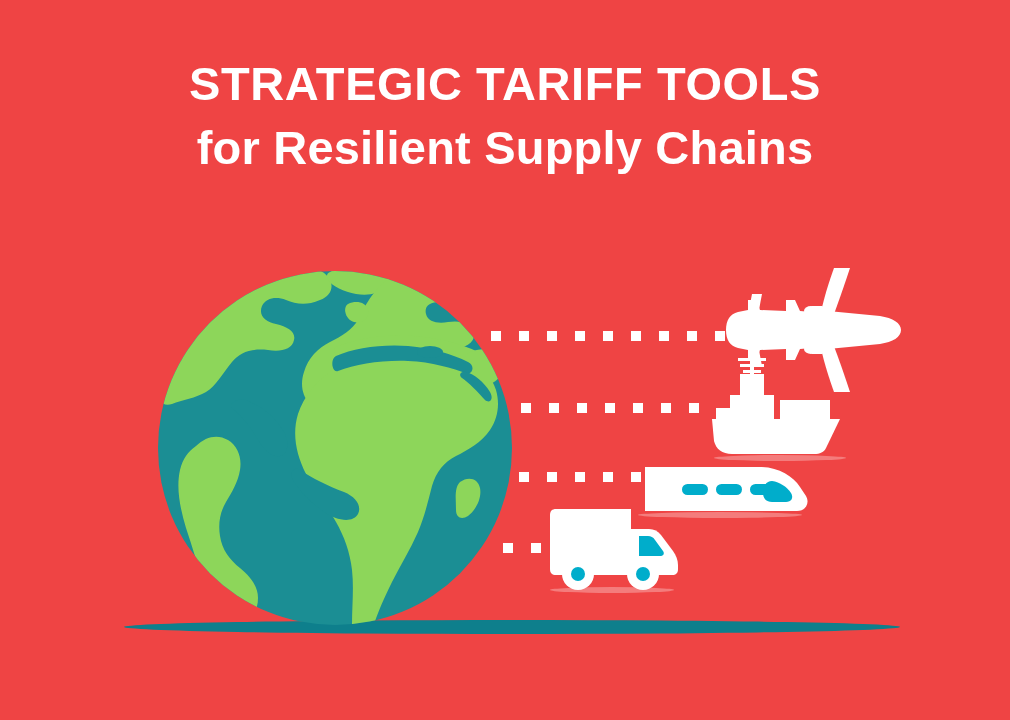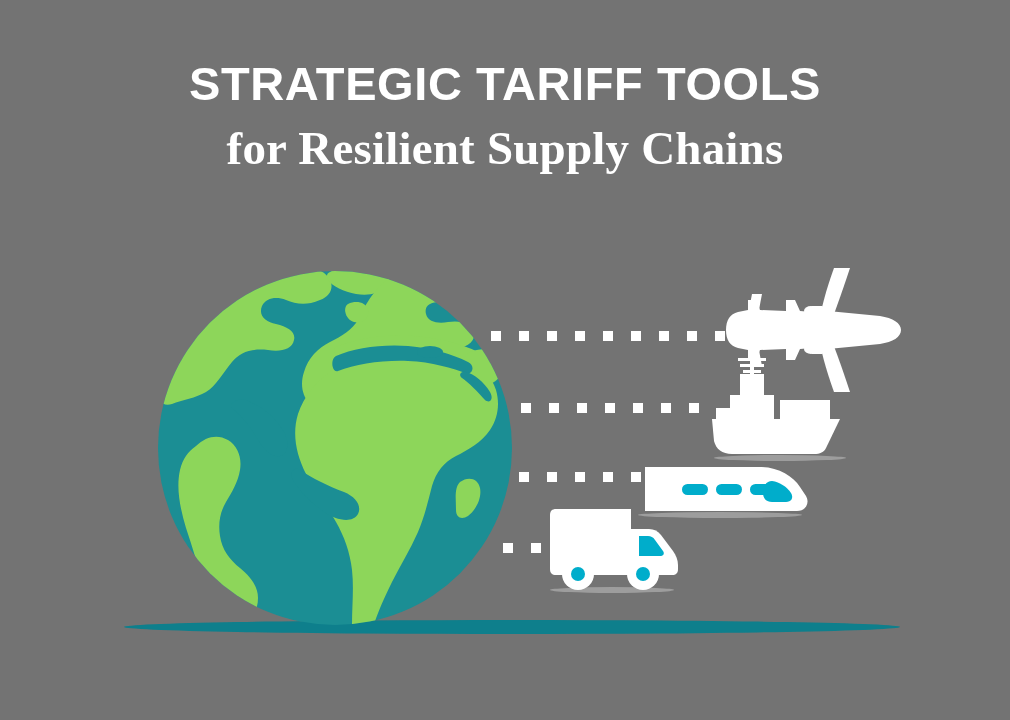--- a/index.html
+++ b/index.html
@@ -6,21 +6,21 @@
   html, body {
     margin: 0;
     padding: 0;
     background: #ffffff;
   }
   #poster {
     position: relative;
     width: 1010px;
     height: 720px;
     overflow: hidden;
-    background: #737373;
+    background: #ef4444;
     font-family: "Liberation Sans", "DejaVu Sans", sans-serif;
   }
 
   
   .title-block {
     position: absolute;
     top: 52px;
     left: 0;
     width: 1010px;
     text-align: center;
@@ -28,21 +28,21 @@
   }
   .title-line {
     color: #ffffff;
     font-weight: bold;
     font-size: 47px;
     line-height: 64px;
     letter-spacing: 0.2px;
     white-space: nowrap;
   }
   .title-line-1 { letter-spacing: 0.6px; }
-  .title-line-2 { letter-spacing: 0.2px; font-family: Liberation Serif, serif; }
+  .title-line-2 { letter-spacing: 0.2px; }
 
   
   .stage {
     position: absolute;
     left: 0;
     top: 0;
     width: 1010px;
     height: 720px;
   }
   .stage svg { display: block; }

